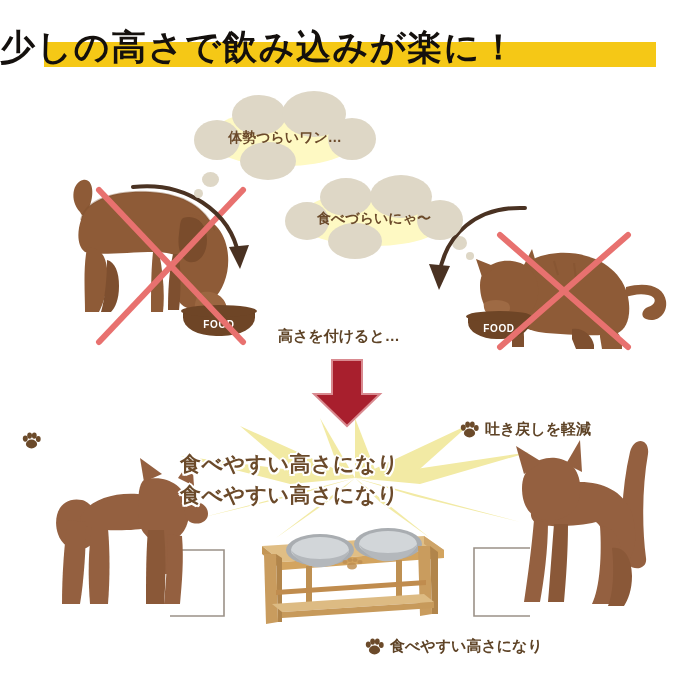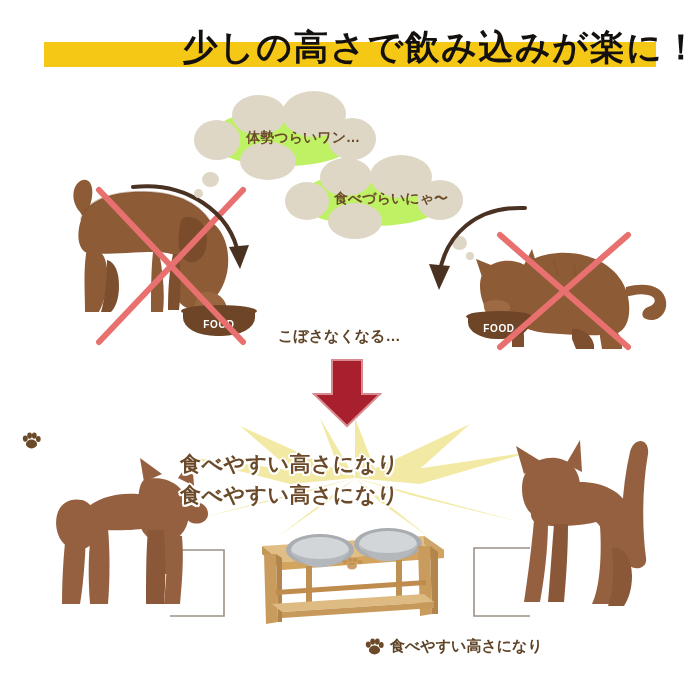--- a/index.html
+++ b/index.html
@@ -25,56 +25,56 @@
   .title-bar {
     position: absolute;
     left: 44px; top: 26px;
     width: 612px; height: 25px;
     background: #F5C816;
   }
   .title-text {
     position: absolute;
     left: 0; top: 10px;
     width: 700px;
-    text-align: right;
+    text-align: left;
     font-size: 35px;
     font-weight: bold;
     color: #14100d;
     letter-spacing: 1.5px;
     white-space: nowrap;
     line-height: 42px;
   }
 
   
   .bubble {
     position: absolute;
-    background: #bef264;
+    background: #fef9c3;
     border-radius: 46% 54% 50% 50% / 52% 48% 54% 46%;
     display: flex;
     align-items: center;
-    justify-content: flex-end;
+    justify-content: center;
   }
   .bubble::before, .bubble::after {
     content: "";
     position: absolute;
     background: #DED7C6;
     border-radius: 50%;
   }
   .bubble-text {
     position: relative;
     z-index: 3;
     font-size: 14px;
     font-weight: bold;
     color: #6B4A2A;
     white-space: nowrap;
   }
   #bubble-dog { left: 210px; top: 110px; width: 150px; height: 56px; }
   #bubble-dog::before { left: 22px; top: -15px; width: 54px; height: 40px; }
   #bubble-dog::after  { left: 72px; top: -19px; width: 64px; height: 46px; }
-  #bubble-cat { left: 300px; top: 172px; width: 148px; height: 54px; }
+  #bubble-cat { left: 300px; top: 192px; width: 148px; height: 54px; }
   #bubble-cat::before { left: 20px; top: -14px; width: 52px; height: 38px; }
   #bubble-cat::after  { left: 70px; top: -17px; width: 62px; height: 43px; }
   .bub-lobe {
     position: absolute;
     background: #DED7C6;
     border-radius: 50%;
     z-index: 1;
   }
   .bub-dot { position: absolute; background: #DED7C6; border-radius: 50%; }
 
@@ -273,21 +273,21 @@
       <line x1="30" y1="10" x2="158" y2="122" stroke="#E8716F" stroke-width="6" stroke-linecap="round"></line>
       <line x1="158" y1="10" x2="30" y2="122" stroke="#E8716F" stroke-width="6" stroke-linecap="round"></line>
     </svg>
   </div>
 
   <svg style="position:absolute; left:425px; top:200px;" width="110" height="100">
     <path d="M100 8 C52 6 20 34 14 76" fill="none" stroke="#4A3222" stroke-width="4" stroke-linecap="round"></path>
     <path d="M4 64 L14 90 L25 66 Z" fill="#4A3222"></path>
   </svg>
 
-  <div class="mid-label">こぼさなくなる…</div>
+  <div class="mid-label">高さを付けると…</div>
   <svg class="red-arrow" viewBox="0 0 74 70">
     <path d="M22 2 L52 2 L52 36 L70 36 L37 68 L4 36 L22 36 Z" fill="#A81F2D" stroke="#D98A90" stroke-width="2"></path>
   </svg>
 
   <svg class="burst" viewBox="0 0 350 120">
     <g fill="#F2EAA4">
       <path d="M175 60 L60 8 L118 58 Z"></path>
       <path d="M175 60 L0 38 L110 66 Z"></path>
       <path d="M175 60 L20 100 L120 76 Z"></path>
       <path d="M175 60 L96 120 L150 82 Z"></path>
@@ -397,20 +397,30 @@
   <div class="benefit" id="benefit-left">
     <svg class="paw" viewBox="0 0 19 17">
       <ellipse cx="9.5" cy="12" rx="5.6" ry="4.4" fill="#6B4A2A"></ellipse>
       <ellipse cx="3.3" cy="6.6" rx="2.5" ry="3.1" fill="#6B4A2A"></ellipse>
       <ellipse cx="7.6" cy="3.6" rx="2.4" ry="3.2" fill="#6B4A2A"></ellipse>
       <ellipse cx="12.3" cy="3.6" rx="2.4" ry="3.2" fill="#6B4A2A"></ellipse>
       <ellipse cx="16.3" cy="7" rx="2.4" ry="3" fill="#6B4A2A"></ellipse>
     </svg>
   </div>
 
+  <div class="benefit" id="benefit-right">
+    <svg class="paw" viewBox="0 0 19 17">
+      <ellipse cx="9.5" cy="12" rx="5.6" ry="4.4" fill="#6B4A2A"></ellipse>
+      <ellipse cx="3.3" cy="6.6" rx="2.5" ry="3.1" fill="#6B4A2A"></ellipse>
+      <ellipse cx="7.6" cy="3.6" rx="2.4" ry="3.2" fill="#6B4A2A"></ellipse>
+      <ellipse cx="12.3" cy="3.6" rx="2.4" ry="3.2" fill="#6B4A2A"></ellipse>
+      <ellipse cx="16.3" cy="7" rx="2.4" ry="3" fill="#6B4A2A"></ellipse>
+    </svg>
+    <span class="txt">吐き戻しを軽減</span>
+  </div>
 
   <div class="benefit" id="benefit-bottom">
     <svg class="paw" viewBox="0 0 19 17">
       <ellipse cx="9.5" cy="12" rx="5.6" ry="4.4" fill="#6B4A2A"></ellipse>
       <ellipse cx="3.3" cy="6.6" rx="2.5" ry="3.1" fill="#6B4A2A"></ellipse>
       <ellipse cx="7.6" cy="3.6" rx="2.4" ry="3.2" fill="#6B4A2A"></ellipse>
       <ellipse cx="12.3" cy="3.6" rx="2.4" ry="3.2" fill="#6B4A2A"></ellipse>
       <ellipse cx="16.3" cy="7" rx="2.4" ry="3" fill="#6B4A2A"></ellipse>
     </svg>
     <span class="txt">食べやすい高さになり</span>

